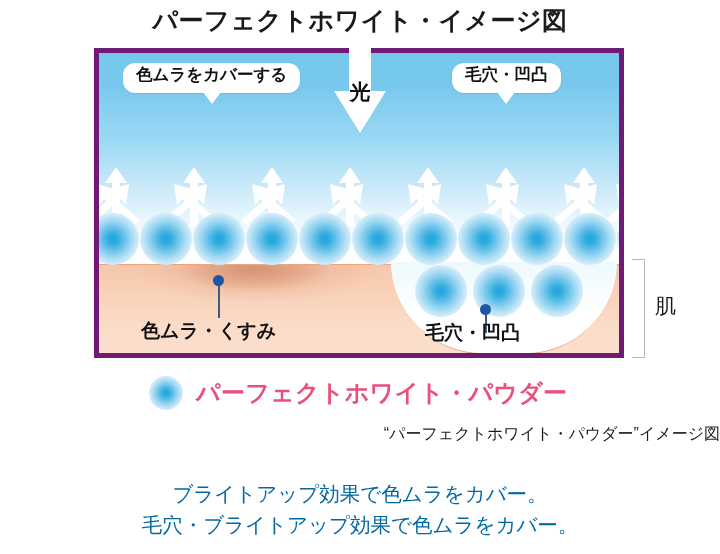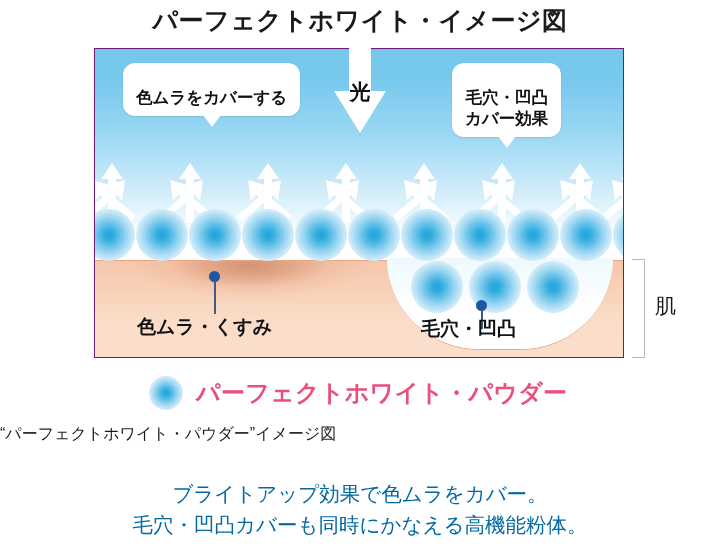--- a/index.html
+++ b/index.html
@@ -17,21 +17,21 @@
     text-align:center;
     font-size:25px; font-weight:bold; color:#1a1a1a;
     letter-spacing:0.5px;
     white-space:nowrap;
   }
 
   
   #panel{
     position:absolute; left:94px; top:48px;
     width:530px; height:310px;
-    border:1px solid #701a75;
+    border:5px solid #701a75;
     box-sizing:border-box;
     overflow:hidden;
     background:#ffffff;
   }
   
   #sky{
     position:absolute; left:0; top:0; width:100%; height:190px;
     background:linear-gradient(to bottom,
         #74c7ec 0%,
         #79c9ee 18%,
@@ -104,21 +104,21 @@
     position:absolute; left:333px; top:78px; width:54px;
     text-align:center;
     font-size:21px; font-weight:bold; color:#111;
   }
 
   
   .bubble{
     position:absolute;
     background:#ffffff;
     border-radius:12px;
-    padding:24px 13px 8px 13px;
+    padding:1px 13px 8px 13px;
     text-align:center;
     font-size:16.5px; font-weight:bold; color:#111;
     line-height:1.28;
     white-space:nowrap;
     box-shadow:0 1px 2px rgba(0,0,0,0.10);
   }
   .bubble .tail{
     position:absolute; bottom:-11px; left:50%;
     margin-left:-9px;
     width:0;height:0;
@@ -170,21 +170,21 @@
     white-space:nowrap;
   }
   #legend-text{
     display:inline-block; vertical-align:middle;
     font-size:24px; font-weight:bold; color:#e8517c;
     letter-spacing:0.3px;
     margin-left:9px;
   }
   #caption{
     position:absolute; left:0; top:424px; width:720px;
-    text-align:left;
+    text-align:right;
     font-size:16px; color:#1a1a1a;
     white-space:nowrap;
   }
 
   
   #footer{
     position:absolute; left:0; top:478px; width:720px;
     text-align:center;
     font-size:20.5px; color:#0369a1;
     line-height:1.52;
@@ -285,30 +285,29 @@
   <path d="M16,0 L38,0 L38,46 L53,46 L27,88 L1,46 L16,46 Z" fill="#ffffff"></path>
 </svg>
 <div id="light-label">光</div>
 
 <div class="bubble" id="bubble-left">
   <div>色ムラをカバーする</div>
   <div class="tail"></div>
 </div>
 <div class="bubble" id="bubble-right">
   <div>毛穴・凹凸</div>
-  <div>カバー効果</div>
   <div class="tail"></div>
 </div>
 
 <div id="bracket"></div>
 <div id="bracket-label">肌</div>
 
 <div id="legend">
   <span class="particle legend"></span>
   <span id="legend-text">パーフェクトホワイト・パウダー</span>
 </div>
 
 <div id="caption">“パーフェクトホワイト・パウダー”イメージ図</div>
 
 <div id="footer">
   <div>ブライトアップ効果で色ムラをカバー。</div>
-  <div>毛穴・凹凸カバーも同時にかなえる高機能粉体。</div>
+  <div>毛穴・ブライトアップ効果で色ムラをカバー。</div>
 </div>
 
 </body></html>

